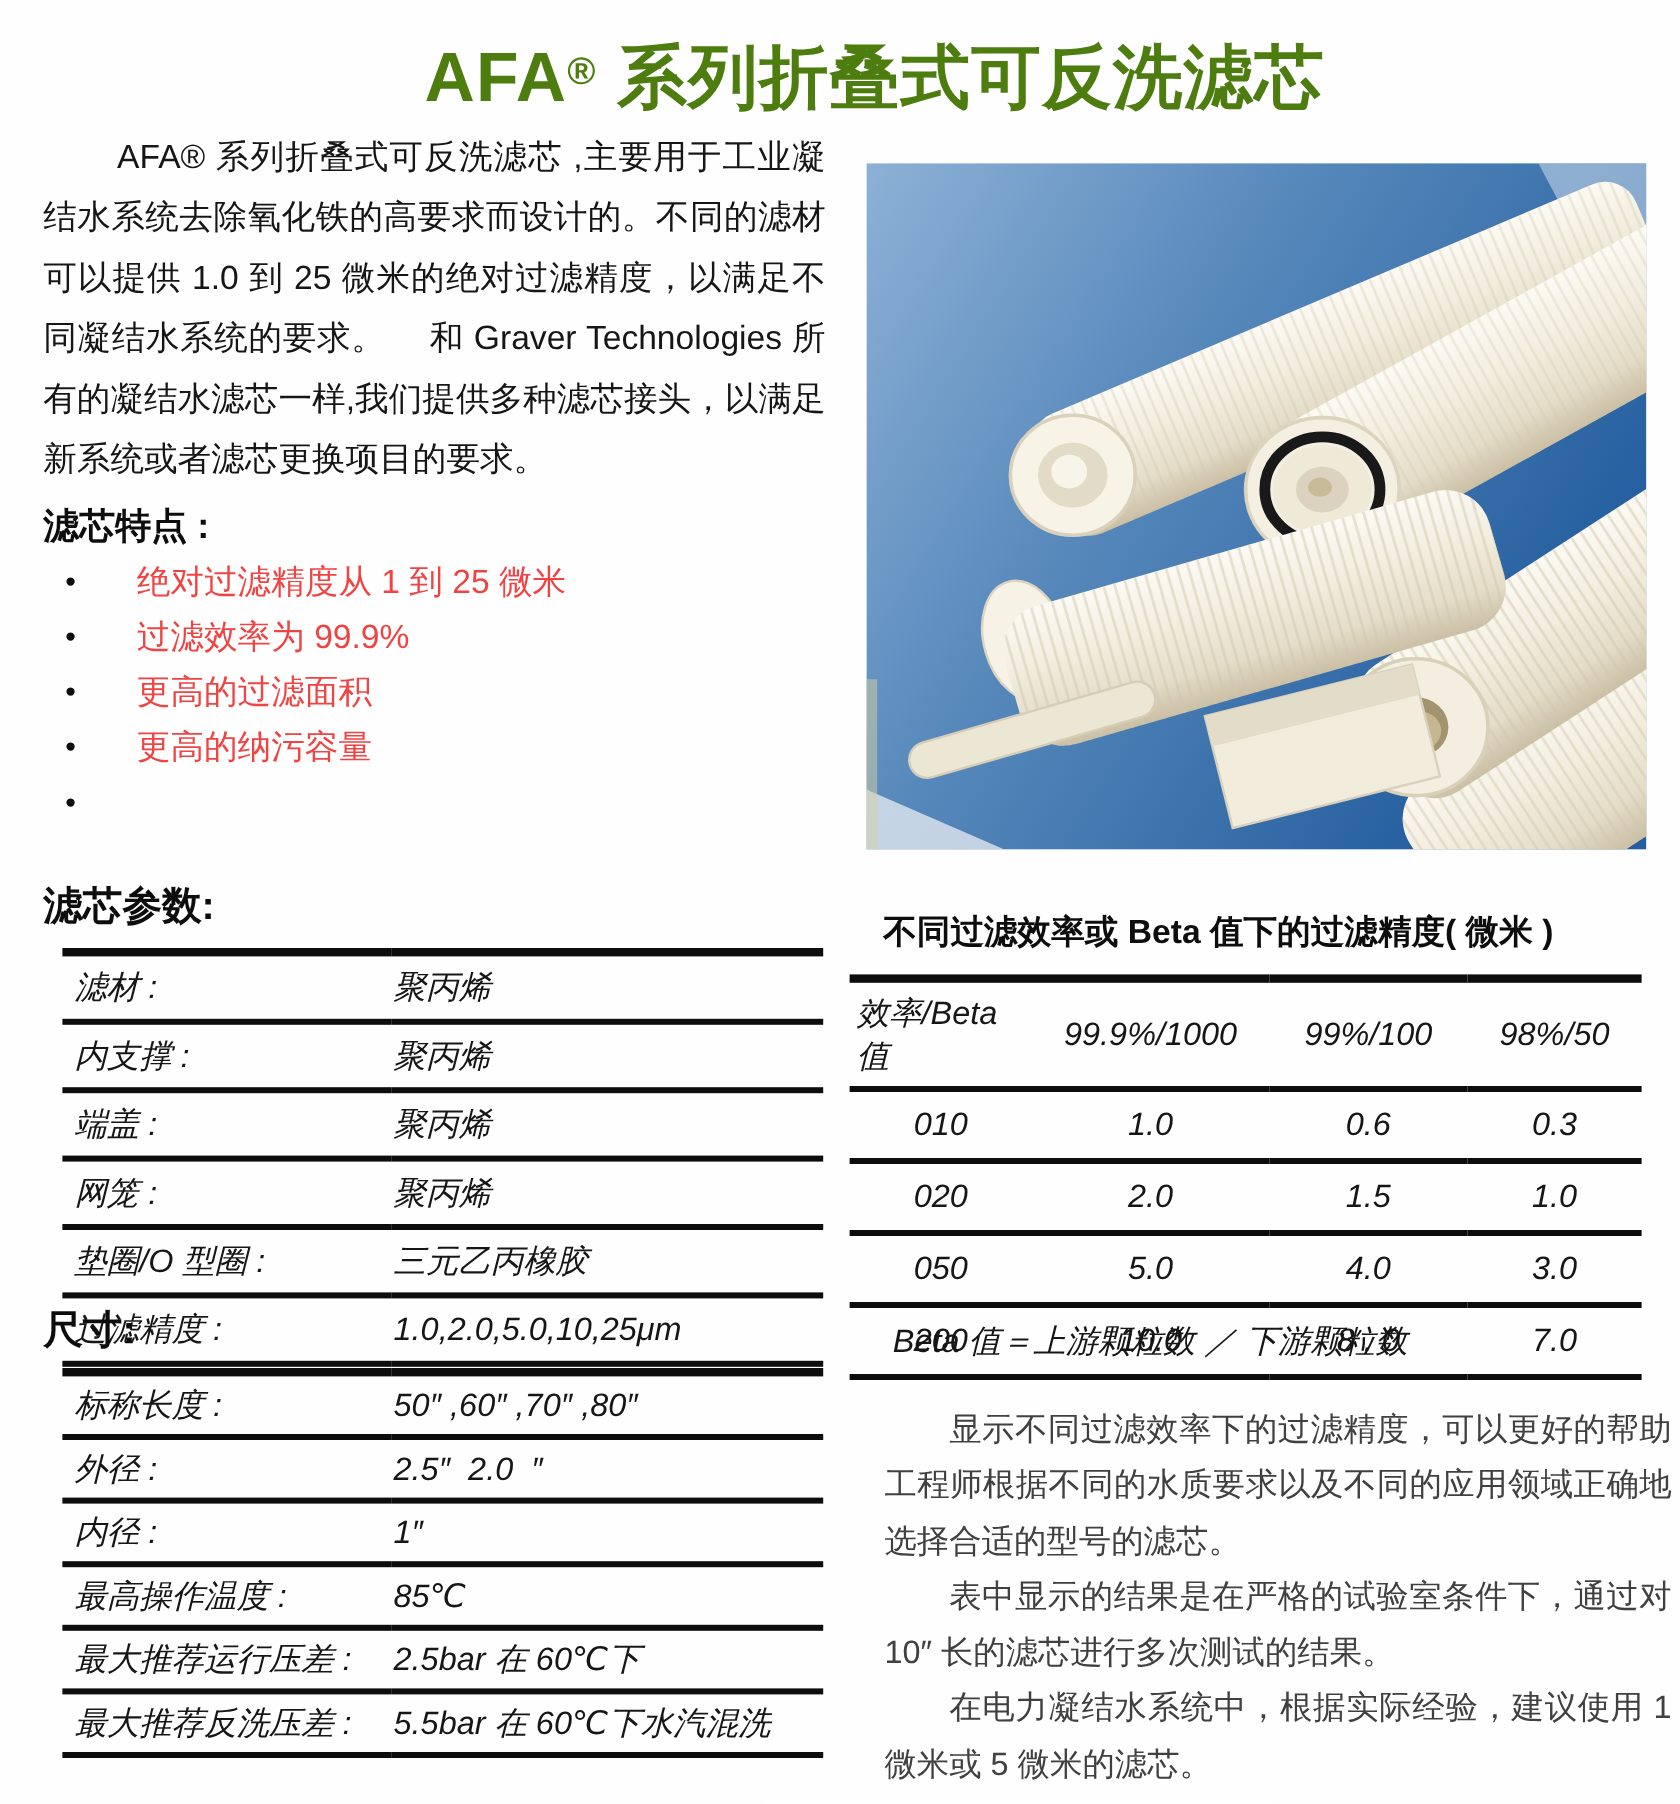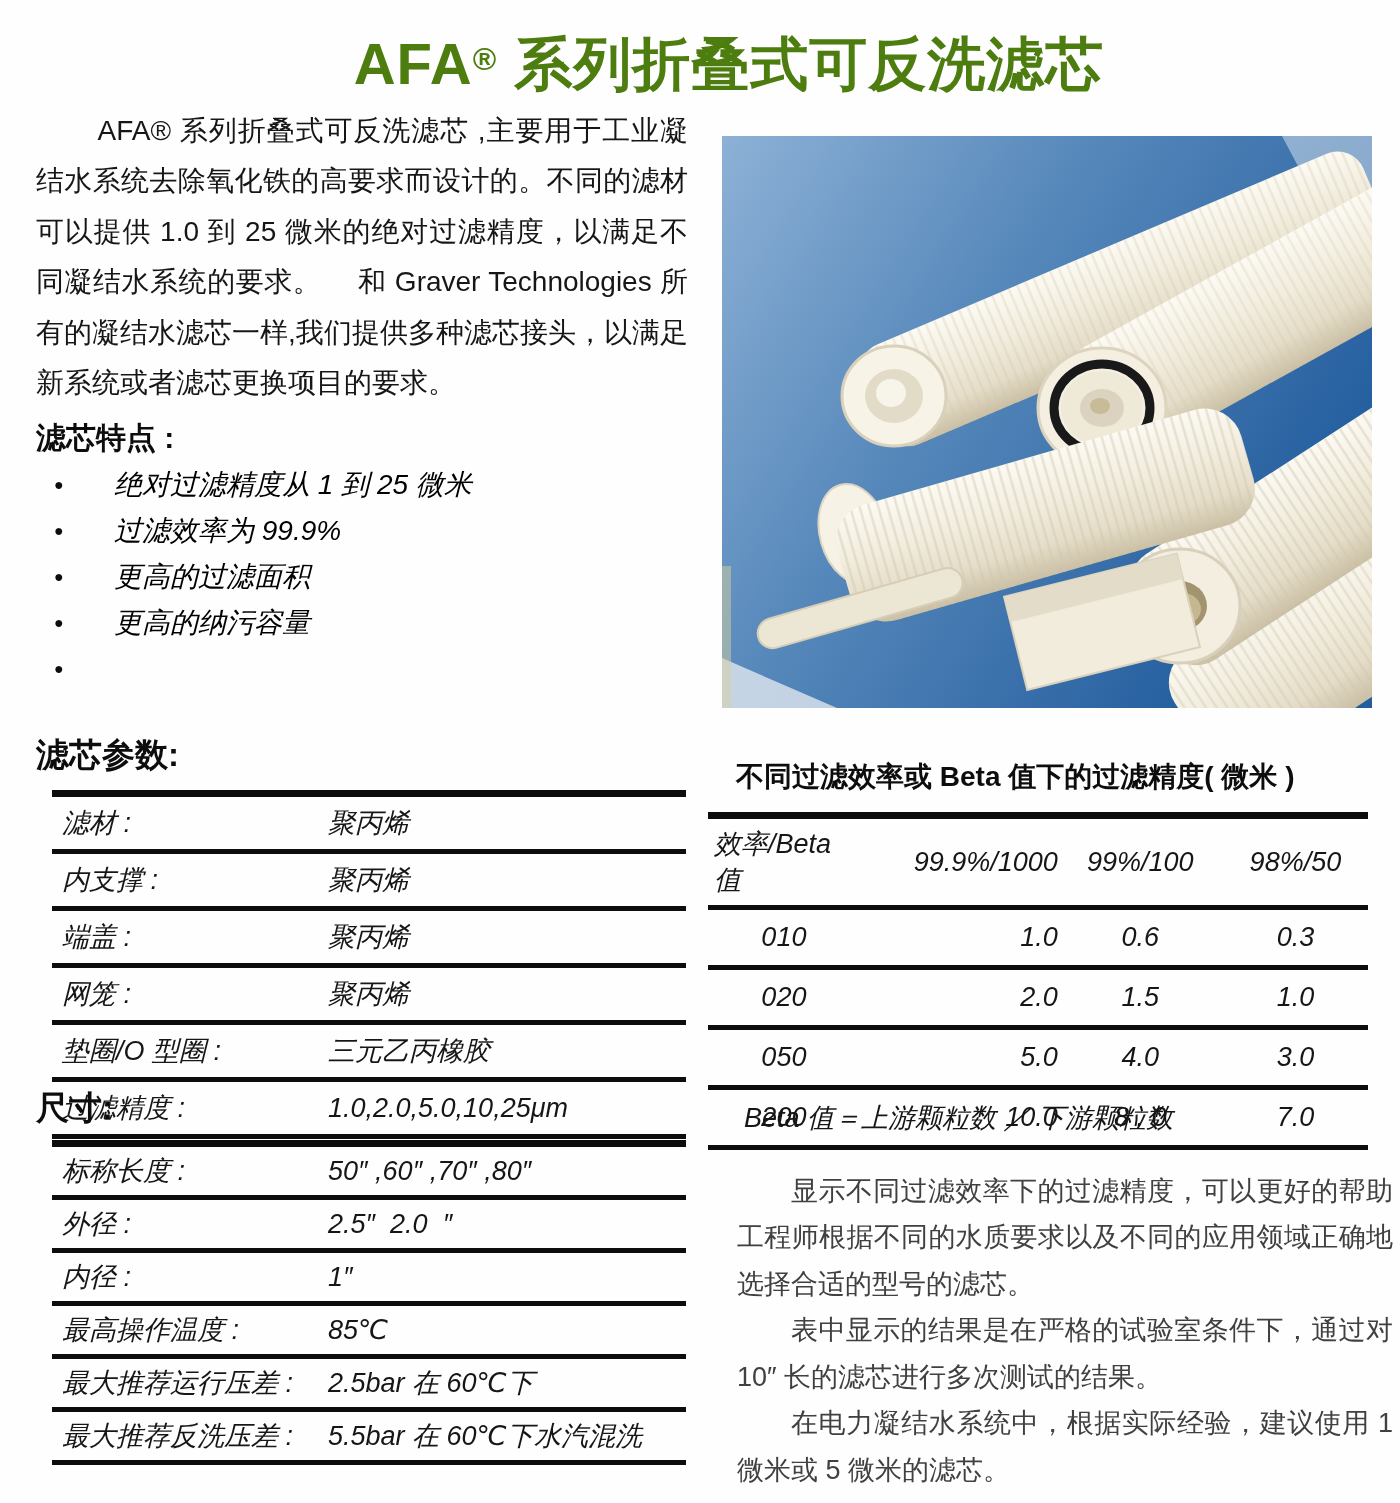--- a/index.html
+++ b/index.html
@@ -15,21 +15,21 @@
   .title .reg{font-size:0.55em;vertical-align:14px;font-weight:700;}
   
   .intro{
     position:absolute;left:36px;top:106px;width:652px;margin:0;
     font-size:28px;line-height:1.8;text-align:justify;text-indent:2.2em;color:#161616;
   }
   .h-feat{position:absolute;left:36px;top:418px;margin:0;font-size:30px;font-weight:700;color:#0d0d0d;}
   .features{position:absolute;left:36px;top:466px;width:652px;margin:0;padding:0;list-style:none;font-size:28px;}
   .features li{display:flex;align-items:flex-start;margin-bottom:8px;}
   .features .blt{flex:0 0 auto;width:20px;font-size:16px;line-height:1;margin:11px 40px 0 18px;color:#0d0d0d;}
-  .features .txt{line-height:1.36;color:#000000;font-style:italic;}
+  .features .txt{line-height:1.36;color:#ef4444;}
   .h-sec{position:absolute;left:36px;margin:0;font-size:33px;font-weight:700;color:#0d0d0d;}
   .h-params{top:733px;}
   .h-dims{top:1086px;}
   .spec-table{
     position:absolute;left:52px;width:634px;border-collapse:collapse;
     font-size:27px;font-style:italic;color:#161616;border-top:7px solid #0d0d0d;
   }
   .spec-table tr{border-bottom:5px solid #0d0d0d;}
   .spec-table td{vertical-align:middle;white-space:pre-wrap;}
   .spec-table td.lbl{width:264px;padding:8px 0 8px 10px;}
@@ -43,21 +43,21 @@
   .photo svg{display:block;width:100%;height:100%;}
   .beta-title{position:absolute;left:736px;top:758px;width:662px;margin:0;font-size:28px;font-weight:700;color:#0d0d0d;}
   .beta-table{
     position:absolute;left:708px;top:812px;width:660px;border-collapse:collapse;
     font-size:27px;font-style:italic;color:#161616;text-align:center;border-top:7px solid #0d0d0d;
   }
   .beta-table tr{border-bottom:5px solid #0d0d0d;}
   .beta-table th{font-weight:normal;padding:7px 0;white-space:pre-wrap;}
   .beta-table td{padding:12px 0;white-space:pre-wrap;}
   .beta-table .c0{width:23%;}
-  .beta-table .c1{width:30%;text-align:right;}
+  .beta-table .c1{width:30%;}
   .beta-table .c2{width:25%;}
   .beta-table .c3{width:22%;}
   .beta-table th.c0{text-align:left;padding-left:6px;}
   .beta-note{position:absolute;left:744px;top:1100px;margin:0;font-size:27px;font-style:italic;color:#161616;}
   .notes{position:absolute;left:737px;top:1168px;width:656px;font-size:27px;line-height:1.72;color:#404040;}
   .notes p{margin:0;text-indent:2em;text-align:justify;}
 </style>
 </head>
 <body>
 

